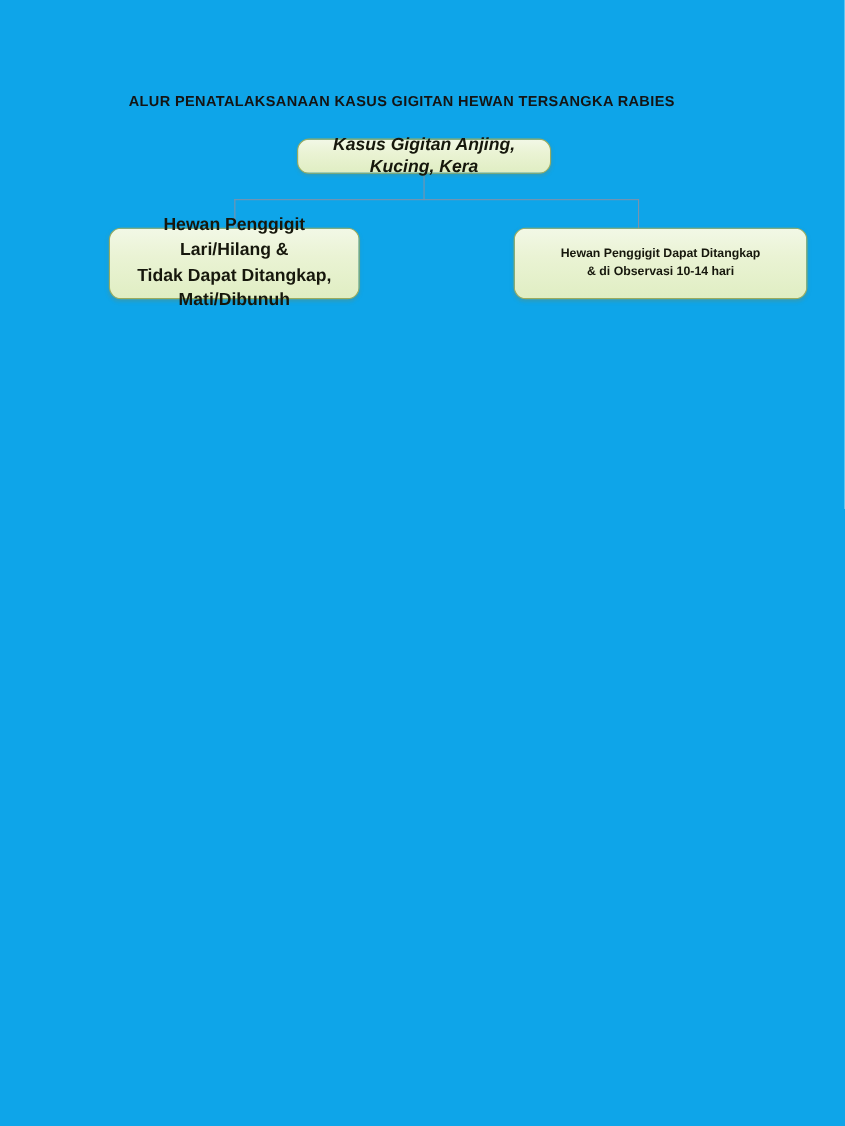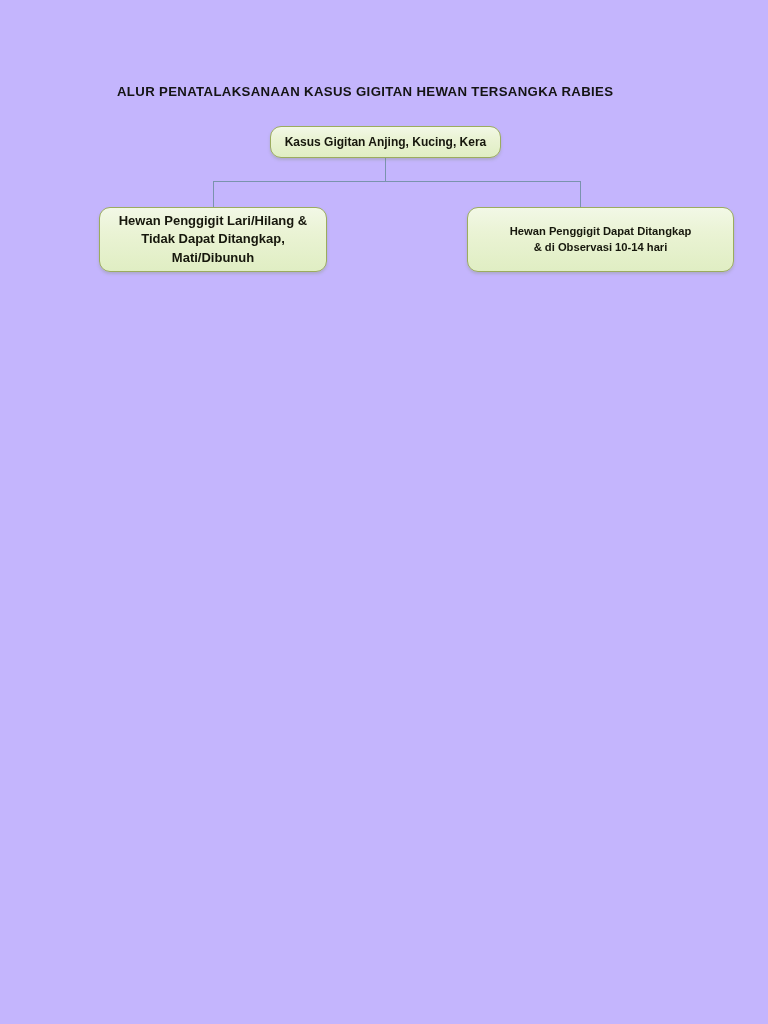--- a/index.html
+++ b/index.html
@@ -10,21 +10,21 @@
   }
   body {
     font-family: "Liberation Sans", sans-serif;
     -webkit-font-smoothing: antialiased;
   }
 
   #page {
     position: relative;
     width: 768px;
     height: 1024px;
-    background: #c4b5fd;
+    background: #0ea5e9;
     overflow: hidden;
   }
 
   
   .doc-title {
     position: absolute;
     left: 117px;
     top: 84px;
     font-size: 13.2px;
     font-weight: bold;
@@ -55,30 +55,31 @@
     display: block;
     padding: 0 10px;
     white-space: pre-line;
   }
 
   #box-root {
     left: 270px;
     top: 126px;
     width: 231px;
     height: 32px;
-    font-size: 12px;
+    font-size: 16px;
     line-height: 1.25;
+    font-style: italic;
   }
 
   #box-left {
     left: 99px;
     top: 207px;
     width: 228px;
     height: 65px;
-    font-size: 13px;
+    font-size: 16px;
     line-height: 1.42;
   }
 
   #box-right {
     left: 467px;
     top: 207px;
     width: 267px;
     height: 65px;
     font-size: 11.2px;
     line-height: 1.42;

